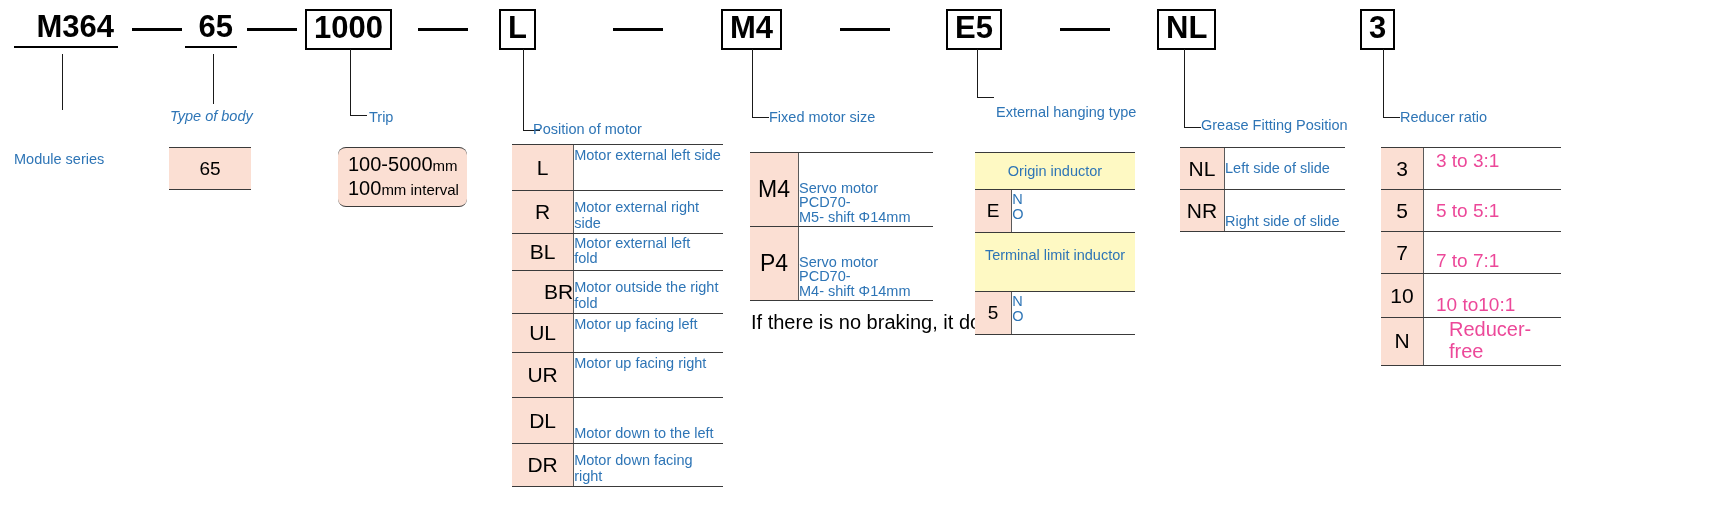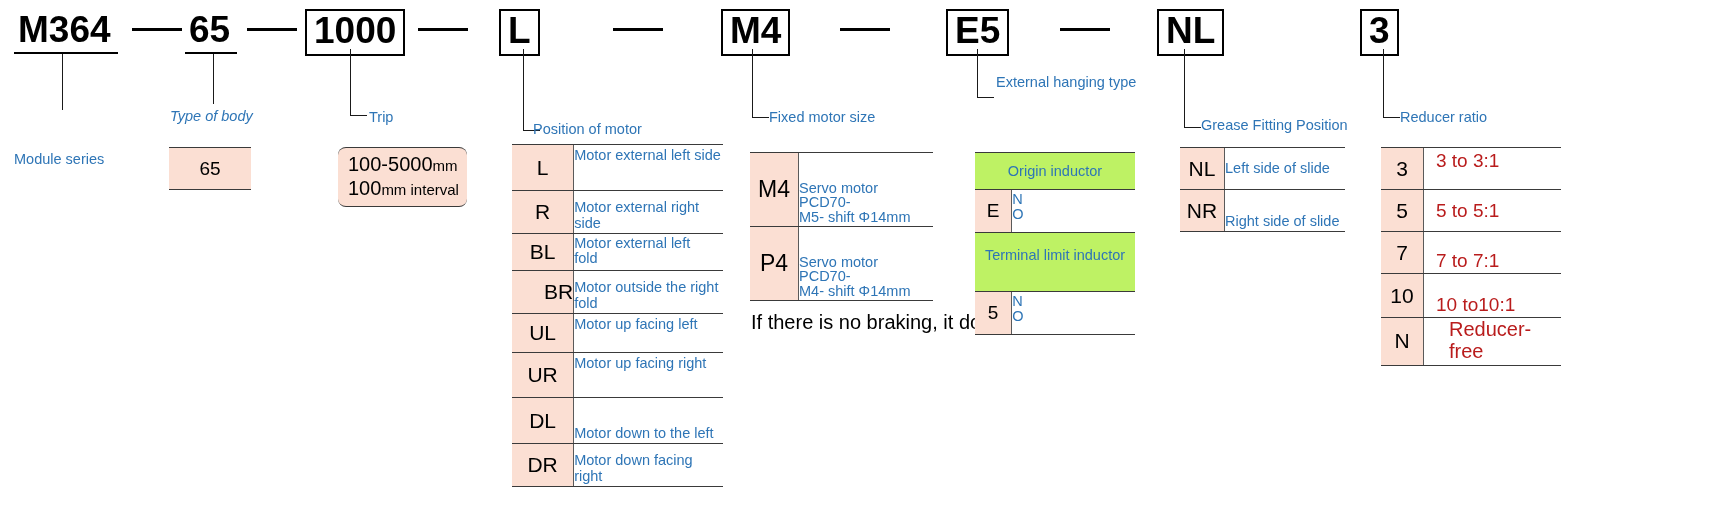--- a/index.html
+++ b/index.html
@@ -9,23 +9,23 @@
     font-family:"Liberation Sans", sans-serif;
     position:relative;
     overflow:hidden;
     -webkit-font-smoothing:antialiased;
   }
   .stage{position:absolute;left:0;top:0;width:1724px;height:524px;}
   .abs{position:absolute;}
 
   
   .code-token{
-    font-size:37px;font-weight:bold;color:#000;
+    font-size:31px;font-weight:bold;color:#000;
     letter-spacing:0px;white-space:nowrap;
-    text-align:left;
+    text-align:right;
   }
   .code-token.boxed{
     border:2px solid #000;
     padding:1px 7px 3px 7px;
     line-height:1.05;
   }
   .code-token.underlined{
     border-bottom:2.5px solid #000;
     padding:0 4px 2px 4px;
     line-height:1.05;
@@ -68,23 +68,23 @@
     font-size:14.5px;
     border-top:1.6px solid #3a3a3a;
     border-bottom:1.6px solid #3a3a3a;
     border-left:1.6px solid #5a5a5a;
     padding-left:7px;
     line-height:1.12;
   }
   .c-desc.low{vertical-align:bottom;padding-bottom:2px;}
   .c-desc.top{vertical-align:top;padding-top:2px;}
   .c-desc.mid{vertical-align:middle;}
-  .c-desc.dark{color:#b91c1c;font-size:19px;}
+  .c-desc.dark{color:#ec4899;font-size:19px;}
   .c-full{
-    background:#bef264;color:#2e75b6;font-size:14.5px;
+    background:#fef9c3;color:#2e75b6;font-size:14.5px;
     text-align:center;
     border-top:1.6px solid #3a3a3a;
     border-bottom:1.6px solid #3a3a3a;
   }
   .plain-box{
     background:#fbdfd3;
     border-top:1.6px solid #3a3a3a;
     border-bottom:1.6px solid #3a3a3a;
     text-align:center;
     color:#000;
@@ -155,21 +155,21 @@
   <div class="abs elbow" style="left:1383px;top:49px;height:68px;"></div>
 
   <div class="abs caption" style="left:170px;top:108px;font-style:italic;">Type of body</div>
 
   <div class="abs caption" style="left:369px;top:109px;">Trip</div>
 
   <div class="abs caption" style="left:533px;top:121px;">Position of motor</div>
 
   <div class="abs caption" style="left:769px;top:109px;">Fixed motor size</div>
 
-  <div class="abs caption" style="left:996px;top:74px;">External hanging type</div>
+  <div class="abs caption" style="left:996px;top:104px;">External hanging type</div>
 
   <div class="abs caption" style="left:1201px;top:117px;">Grease Fitting Position</div>
 
   <div class="abs caption" style="left:1400px;top:109px;">Reducer ratio</div>
 
   <div class="abs caption" style="left:14px;top:151px;">Module series</div>
 
   <div class="abs plain-box" style="left:169px;top:147px;width:82px;height:41px;font-size:19px;">
     <span>65</span>
   </div>

